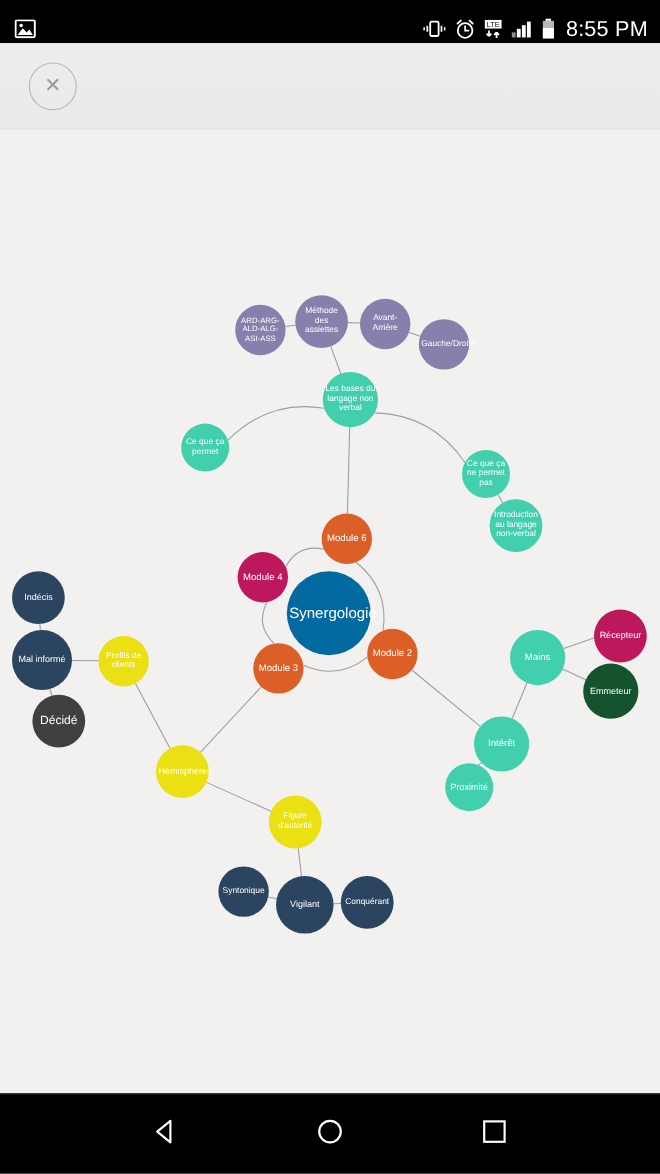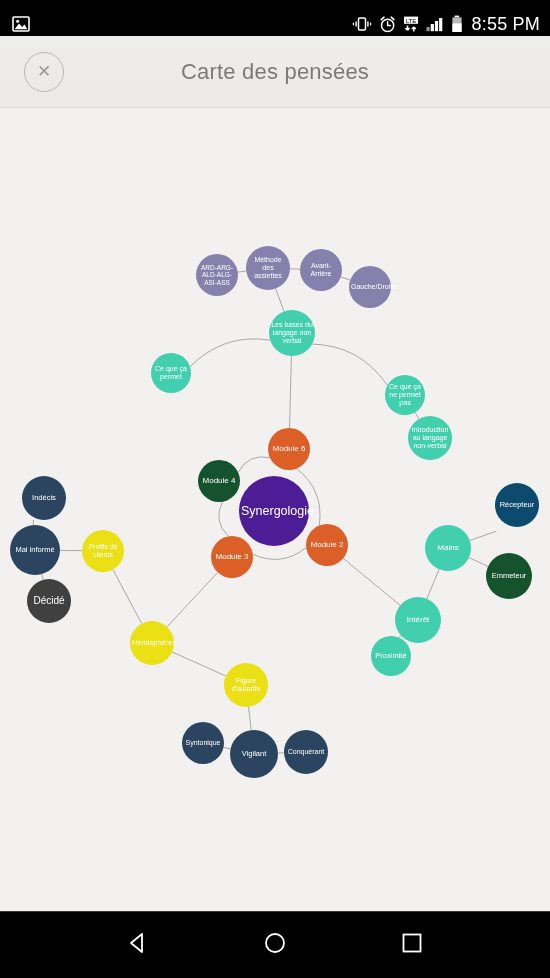--- a/index.html
+++ b/index.html
@@ -122,21 +122,20 @@
           </svg>
       </span>
       <span id="clock">8:55 PM</span>
     </div>
   </div>
 
   <div id="appbar">
     <div id="close-btn">
       <span>✕</span>
     </div>
-    <div id="appbar-title">Carte des pensées</div>
   </div>
 
   <div id="canvas">
     <svg id="edges" viewBox="0 0 550 802">
         <line x1="284.0333960965394" y1="202.42378109479407" x2="275.62022982070147" y2="179.63812243106653" fill="none" stroke="#9e9e9e" stroke-width="0.9"></line>
         <line x1="246.204345248703" y1="161.99156045606037" x2="237.8049431716926" y2="163.14441956466965" fill="none" stroke="#9e9e9e" stroke-width="0.9"></line>
         <line x1="289.98435277184694" y1="159.82959821780554" x2="300.01493599050974" y2="160.20811079209471" fill="none" stroke="#9e9e9e" stroke-width="0.9"></line>
         <line x1="340.83988885027026" y1="167.8832267439713" x2="350.16011114972974" y2="171.1167732560287" fill="none" stroke="#9e9e9e" stroke-width="0.9"></line>
         <path d="M 270.1623036367885 231.21907317792116 Q 224.25691951567887 223.60204054499908 189.98930118540127 257.7225450626773" fill="none" stroke="#9e9e9e" stroke-width="0.9"></path>
         <path d="M 312.1642580651181 235.0635752215692 Q 359.8978572321517 236.26767141543766 387.46586255207126 276.3794998073311" fill="none" stroke="#9e9e9e" stroke-width="0.9"></path>
@@ -155,33 +154,33 @@
         <line x1="248.5337514426354" y1="597.8536061927304" x2="251.235907517125" y2="621.1597023352033" fill="none" stroke="#9e9e9e" stroke-width="0.9"></line>
         <line x1="230.5394949420241" y1="639.9398910659268" x2="223.5279419257289" y2="638.4275953173141" fill="none" stroke="#9e9e9e" stroke-width="0.9"></line>
         <line x1="277.98226819115155" y1="644.0776050695711" x2="284.0162541581111" y2="643.8455286862265" fill="none" stroke="#9e9e9e" stroke-width="0.9"></line>
         <line x1="343.20539325664816" y1="449.35609334339136" x2="400.2512359570044" y2="496.3718977667619" fill="none" stroke="#9e9e9e" stroke-width="0.9"></line>
         <line x1="401.0995207735678" y1="526.6004423628605" x2="393.69606889254976" y2="533.4343979453387" fill="none" stroke="#9e9e9e" stroke-width="0.9"></line>
         <line x1="426.84615384615387" y1="489.7692307692308" x2="439.15384615384613" y2="460.2307692307692" fill="none" stroke="#9e9e9e" stroke-width="0.9"></line>
         <line x1="469.72342632424164" y1="431.4440256263507" x2="496.2210704724645" y2="422.227453748708" fill="none" stroke="#9e9e9e" stroke-width="0.9"></line>
         <line x1="468.90307955156794" y1="448.594856187605" x2="488.09692044843206" y2="457.405143812395" fill="none" stroke="#9e9e9e" stroke-width="0.9"></line>
       </svg>
     <div id="nodes-layer">
-        <div class="node" style="left: 239px; top: 367px; height: 70px; width: 70px; background: #4c1d95; font-size: 12.5px;">
+        <div class="node" style="left: 239px; top: 367px; height: 70px; width: 70px; background: #0369a1; font-size: 12.5px;">
           <span>Synergologie</span>
         </div>
         <div class="node" style="left: 268px; top: 319px; height: 42px; width: 42px; background: rgb(221, 95, 40); font-size: 8px;">
           <span>Module 6</span>
         </div>
         <div class="node" style="left: 306px; top: 415px; height: 42px; width: 42px; background: rgb(221, 95, 40); font-size: 8px; text-align: center;">
           <span>Module 2</span>
         </div>
         <div class="node" style="left: 211px; top: 427px; height: 42px; width: 42px; background: rgb(221, 95, 40); font-size: 8px;">
           <span>Module 3</span>
         </div>
-        <div class="node" style="left: 198px; top: 351px; height: 42px; width: 42px; background: #14532d; font-size: 8px;">
+        <div class="node" style="left: 198px; top: 351px; height: 42px; width: 42px; background: #be185d; font-size: 8px;">
           <span>Module 4</span>
         </div>
         <div class="node" style="left: 269px; top: 201px; height: 46px; width: 46px; background: rgb(66, 207, 174); font-size: 7px;">
           <span>Les bases du langage non verbal</span>
         </div>
         <div class="node" style="left: 151px; top: 244px; height: 40px; width: 40px; background: rgb(66, 207, 174); font-size: 7px;">
           <span>Ce que ça permet</span>
         </div>
         <div class="node" style="left: 385px; top: 266px; height: 40px; width: 40px; background: rgb(66, 207, 174); font-size: 7px;">
           <span>Ce que ça ne permet pas</span>
@@ -203,39 +202,39 @@
         </div>
         <div class="node" style="left: 425px; top: 416px; height: 46px; width: 46px; background: rgb(66, 207, 174); font-size: 8px;">
           <span>Mains</span>
         </div>
         <div class="node" style="left: 395px; top: 488px; height: 46px; width: 46px; background: rgb(66, 207, 174); font-size: 8px; justify-content: center;">
           <span>Intérêt</span>
         </div>
         <div class="node" style="left: 371px; top: 527px; height: 40px; width: 40px; background: rgb(66, 207, 174); font-size: 7.5px;">
           <span>Proximité</span>
         </div>
-        <div class="node" style="left: 495px; top: 374px; height: 44px; width: 44px; background: #0c4a6e; font-size: 7.5px;">
+        <div class="node" style="left: 495px; top: 399px; height: 44px; width: 44px; background: #be185d; font-size: 7.5px;">
           <span>Récepteur</span>
         </div>
         <div class="node" style="left: 486px; top: 444px; height: 46px; width: 46px; background: #14532d; font-size: 7.5px;">
           <span>Emmeteur</span>
         </div>
         <div class="node" style="left: 130px; top: 512px; height: 44px; width: 44px; background: rgb(234, 224, 19); font-size: 7.5px;">
           <span>Hémisphères</span>
         </div>
         <div class="node" style="left: 82px; top: 421px; height: 42px; width: 42px; background: rgb(234, 224, 19); font-size: 7px;">
           <span>Profils de clients</span>
         </div>
         <div class="node" style="left: 224px; top: 554px; height: 44px; width: 44px; background: rgb(234, 224, 19); font-size: 7px;">
           <span>Figure d'autorité</span>
         </div>
         <div class="node" style="left: 10px; top: 416px; height: 50px; width: 50px; background: rgb(43, 69, 96); font-size: 7.5px;">
           <span>Mal informé</span>
         </div>
-        <div class="node" style="left: 22px; top: 367px; height: 44px; width: 44px; background: rgb(43, 69, 96); font-size: 7.5px;">
+        <div class="node" style="left: 10px; top: 367px; height: 44px; width: 44px; background: rgb(43, 69, 96); font-size: 7.5px;">
           <span>Indécis</span>
         </div>
         <div class="node" style="left: 27px; top: 470px; height: 44px; width: 44px; background: #404040; font-size: 10px;">
           <span>Décidé</span>
         </div>
         <div class="node" style="left: 182px; top: 613px; height: 42px; width: 42px; background: rgb(43, 69, 96); font-size: 7px;">
           <span>Syntonique</span>
         </div>
         <div class="node" style="left: 230px; top: 621px; height: 48px; width: 48px; background: rgb(43, 69, 96); font-size: 7.5px;">
           <span>Vigilant</span>

